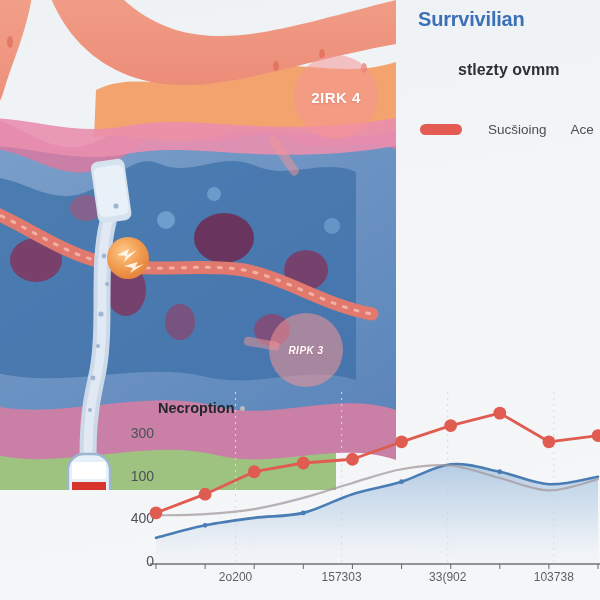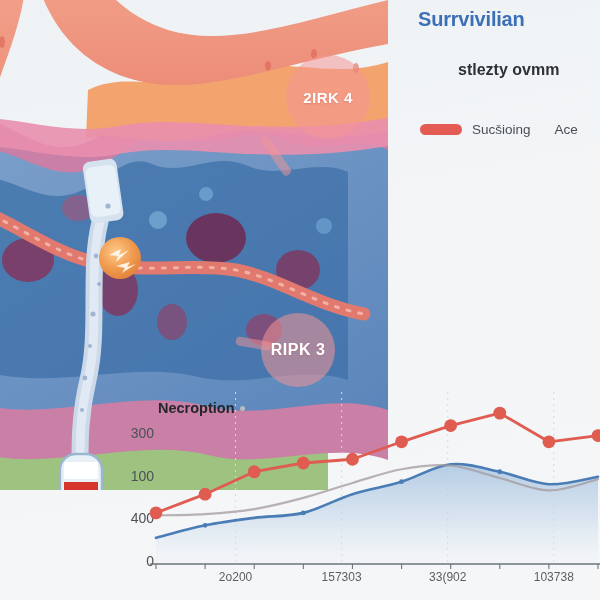--- a/index.html
+++ b/index.html
@@ -11,37 +11,37 @@
     background: #f4f6f8;
   }
   #root {
     position: relative;
     width: 600px; height: 600px;
     background: linear-gradient(170deg, #eef2f5 0%, #f3f5f7 40%, #f5f6f8 100%);
     overflow: hidden;
   }
 
   
-  #illustration { position: absolute; left: 8px; top: 0; width: 488px; height: 600px; }
+  #illustration { position: absolute; left: 16px; top: 0; width: 488px; height: 600px; }
   #illoSvg { position: absolute; left: -40px; top: -30px; width: 420px; height: 520px; }
 
   
   .callout {
     position: absolute;
     border-radius: 50%;
     background: rgba(244,150,150,0.55);
     display: flex; align-items: center; justify-content: center;
     color: #ffffff;
     font-weight: 700;
     letter-spacing: 0.5px;
     text-shadow: 0 1px 2px rgba(190,90,90,0.45);
     filter: blur(0.25px);
   }
   #callout-1 { left: 278px; top: 55px; width: 84px; height: 84px; font-size: 15px; }
-  #callout-2 { left: 253px; top: 313px; width: 74px; height: 74px; font-size: 16px; }
+  #callout-2 { left: 253px; top: 313px; width: 74px; height: 74px; font-size: 10px; font-style: italic; }
   .callout-stem {
     position: absolute;
     background: rgba(244,150,150,0.5);
     border-radius: 4px;
     transform-origin: 0 50%;
   }
   #stem-1 { left: 255px; top: 132px; width: 46px; height: 9px; transform: rotate(56deg); }
   #stem-2 { left: 228px; top: 336px; width: 36px; height: 9px; transform: rotate(10deg); }
 
   
@@ -67,21 +67,21 @@
   
   #legend {
     position: absolute; left: 420px; top: 122px;
     display: flex; align-items: center; gap: 10px;
     white-space: nowrap;
   }
   .legend-swatch {
     width: 42px; height: 11px; border-radius: 6px; flex: none;
   }
   .legend-label {
-    font-size: 13.5px; color: #4a4f55; filter: blur(0.3px);
+    font-size: 13.5px; color: #4a4f55; filter: blur(0.3px); margin-left: 16px;
   }
   #legend-label-2 { margin-left: 14px; }
 
   
   #chart { position: absolute; left: 110px; top: 388px; width: 490px; height: 212px; }
   #chartSvg { position: absolute; left: 0; top: 0; width: 490px; height: 212px; }
 
   .y-tick {
     position: absolute;
     right: 0;

